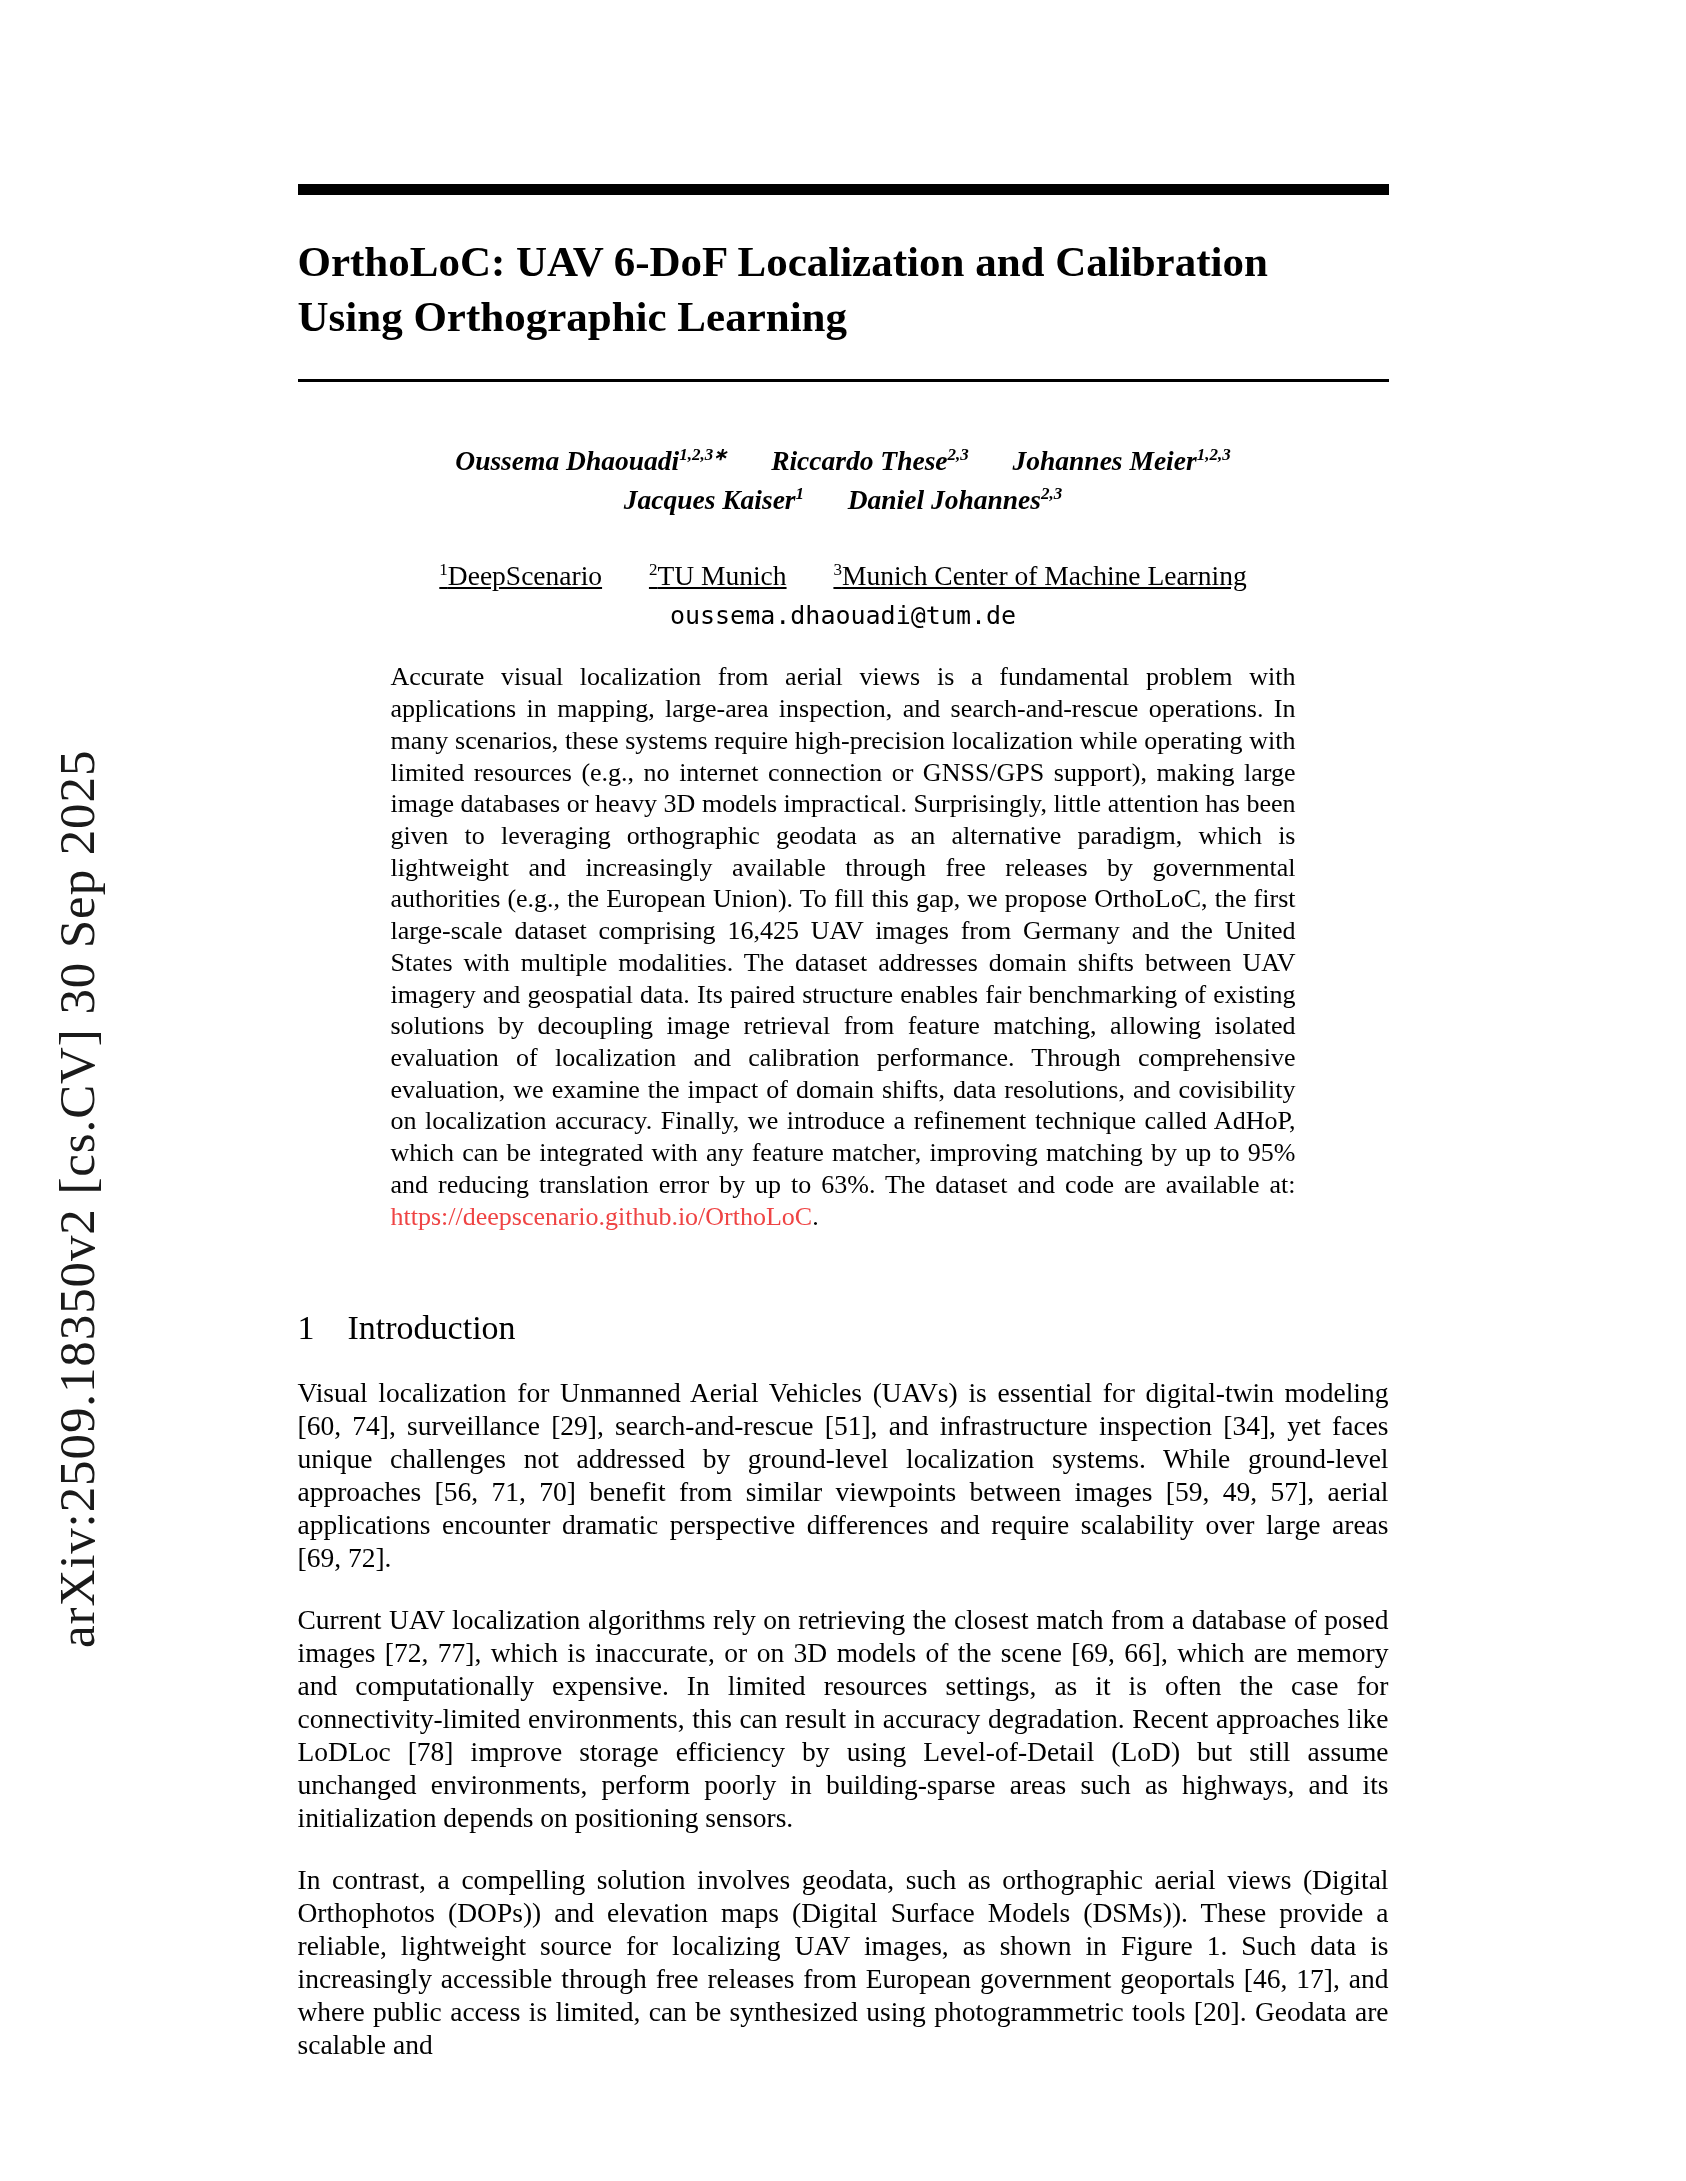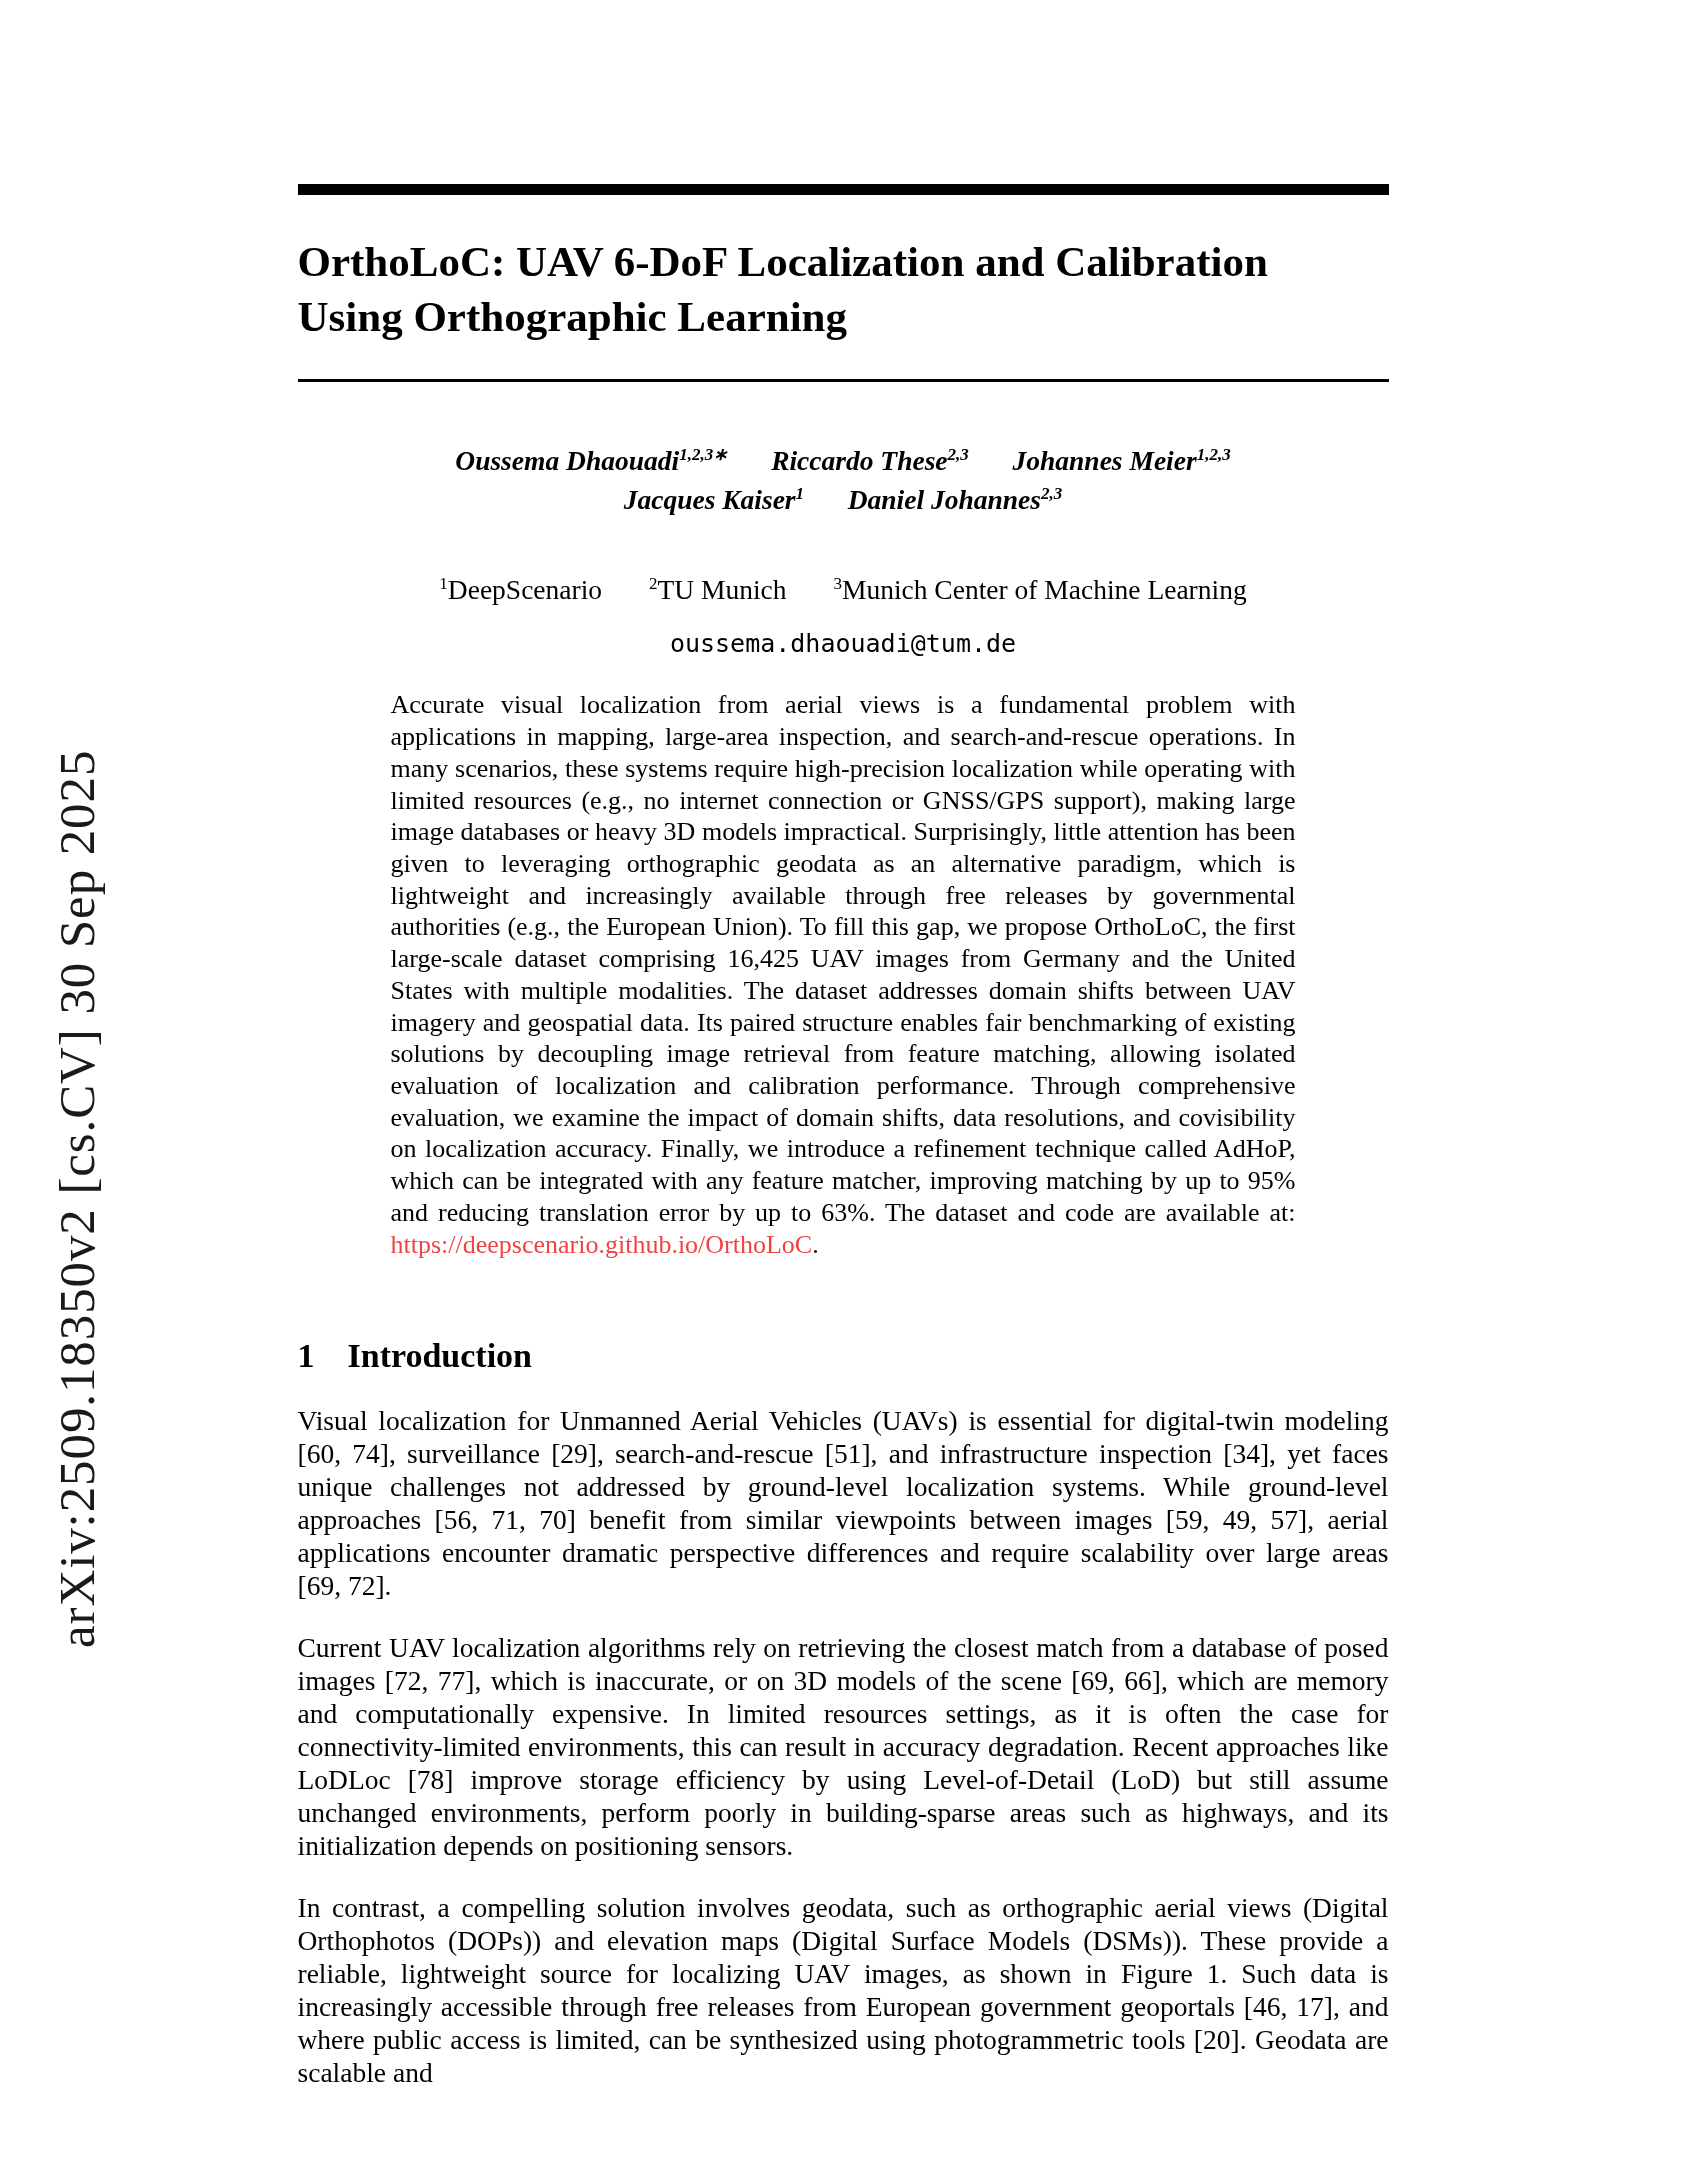--- a/index.html
+++ b/index.html
@@ -38,21 +38,21 @@
     font-size: 43px;
     font-weight: bold;
     text-align: left;
     line-height: 1.28;
   }
   sup { font-size: 0.62em; line-height: 0; vertical-align: super; }
   .authors { margin-top: 61px; text-align: center; font-size: 27.5px; line-height: 1.3; }
   .author { display: inline-block; margin: 0 18.4px; font-weight: bold; font-style: italic; }
   .author-line2 { margin-top: 3.7px; }
   .affiliations { margin-top: 40px; text-align: center; font-size: 27.5px; }
-  .affiliation { display: inline-block; margin: 16px 20px; }
+  .affiliation { display: inline-block; margin: 2px 20px; text-decoration: underline; }
   .email {
     margin-top: 7.3px;
     text-align: center;
     font-family: "DejaVu Sans Mono", monospace;
     font-size: 25px;
     letter-spacing: 0px;
   }
   h2.abstract-heading {
     margin: 66px 0 0 0;
     text-align: center;
@@ -63,21 +63,21 @@
     width: 905px;
     margin: 31px auto 0 auto;
     text-align: justify;
     font-size: 26px;
     line-height: 1.22;
   }
   .link { color: #ef4444; text-decoration: none; cursor: pointer; }
   h2.section-heading {
     margin: 77px 0 4px 0;
     font-size: 34px;
-    font-weight: bold;
+    font-weight: normal;
   }
   .section-number { margin-right: 33px; }
   p.body-para {
     margin: 29px 0 0 0;
     font-size: 27.5px;
     line-height: 1.2;
     text-align: justify;
   }
 </style>
 </head>

